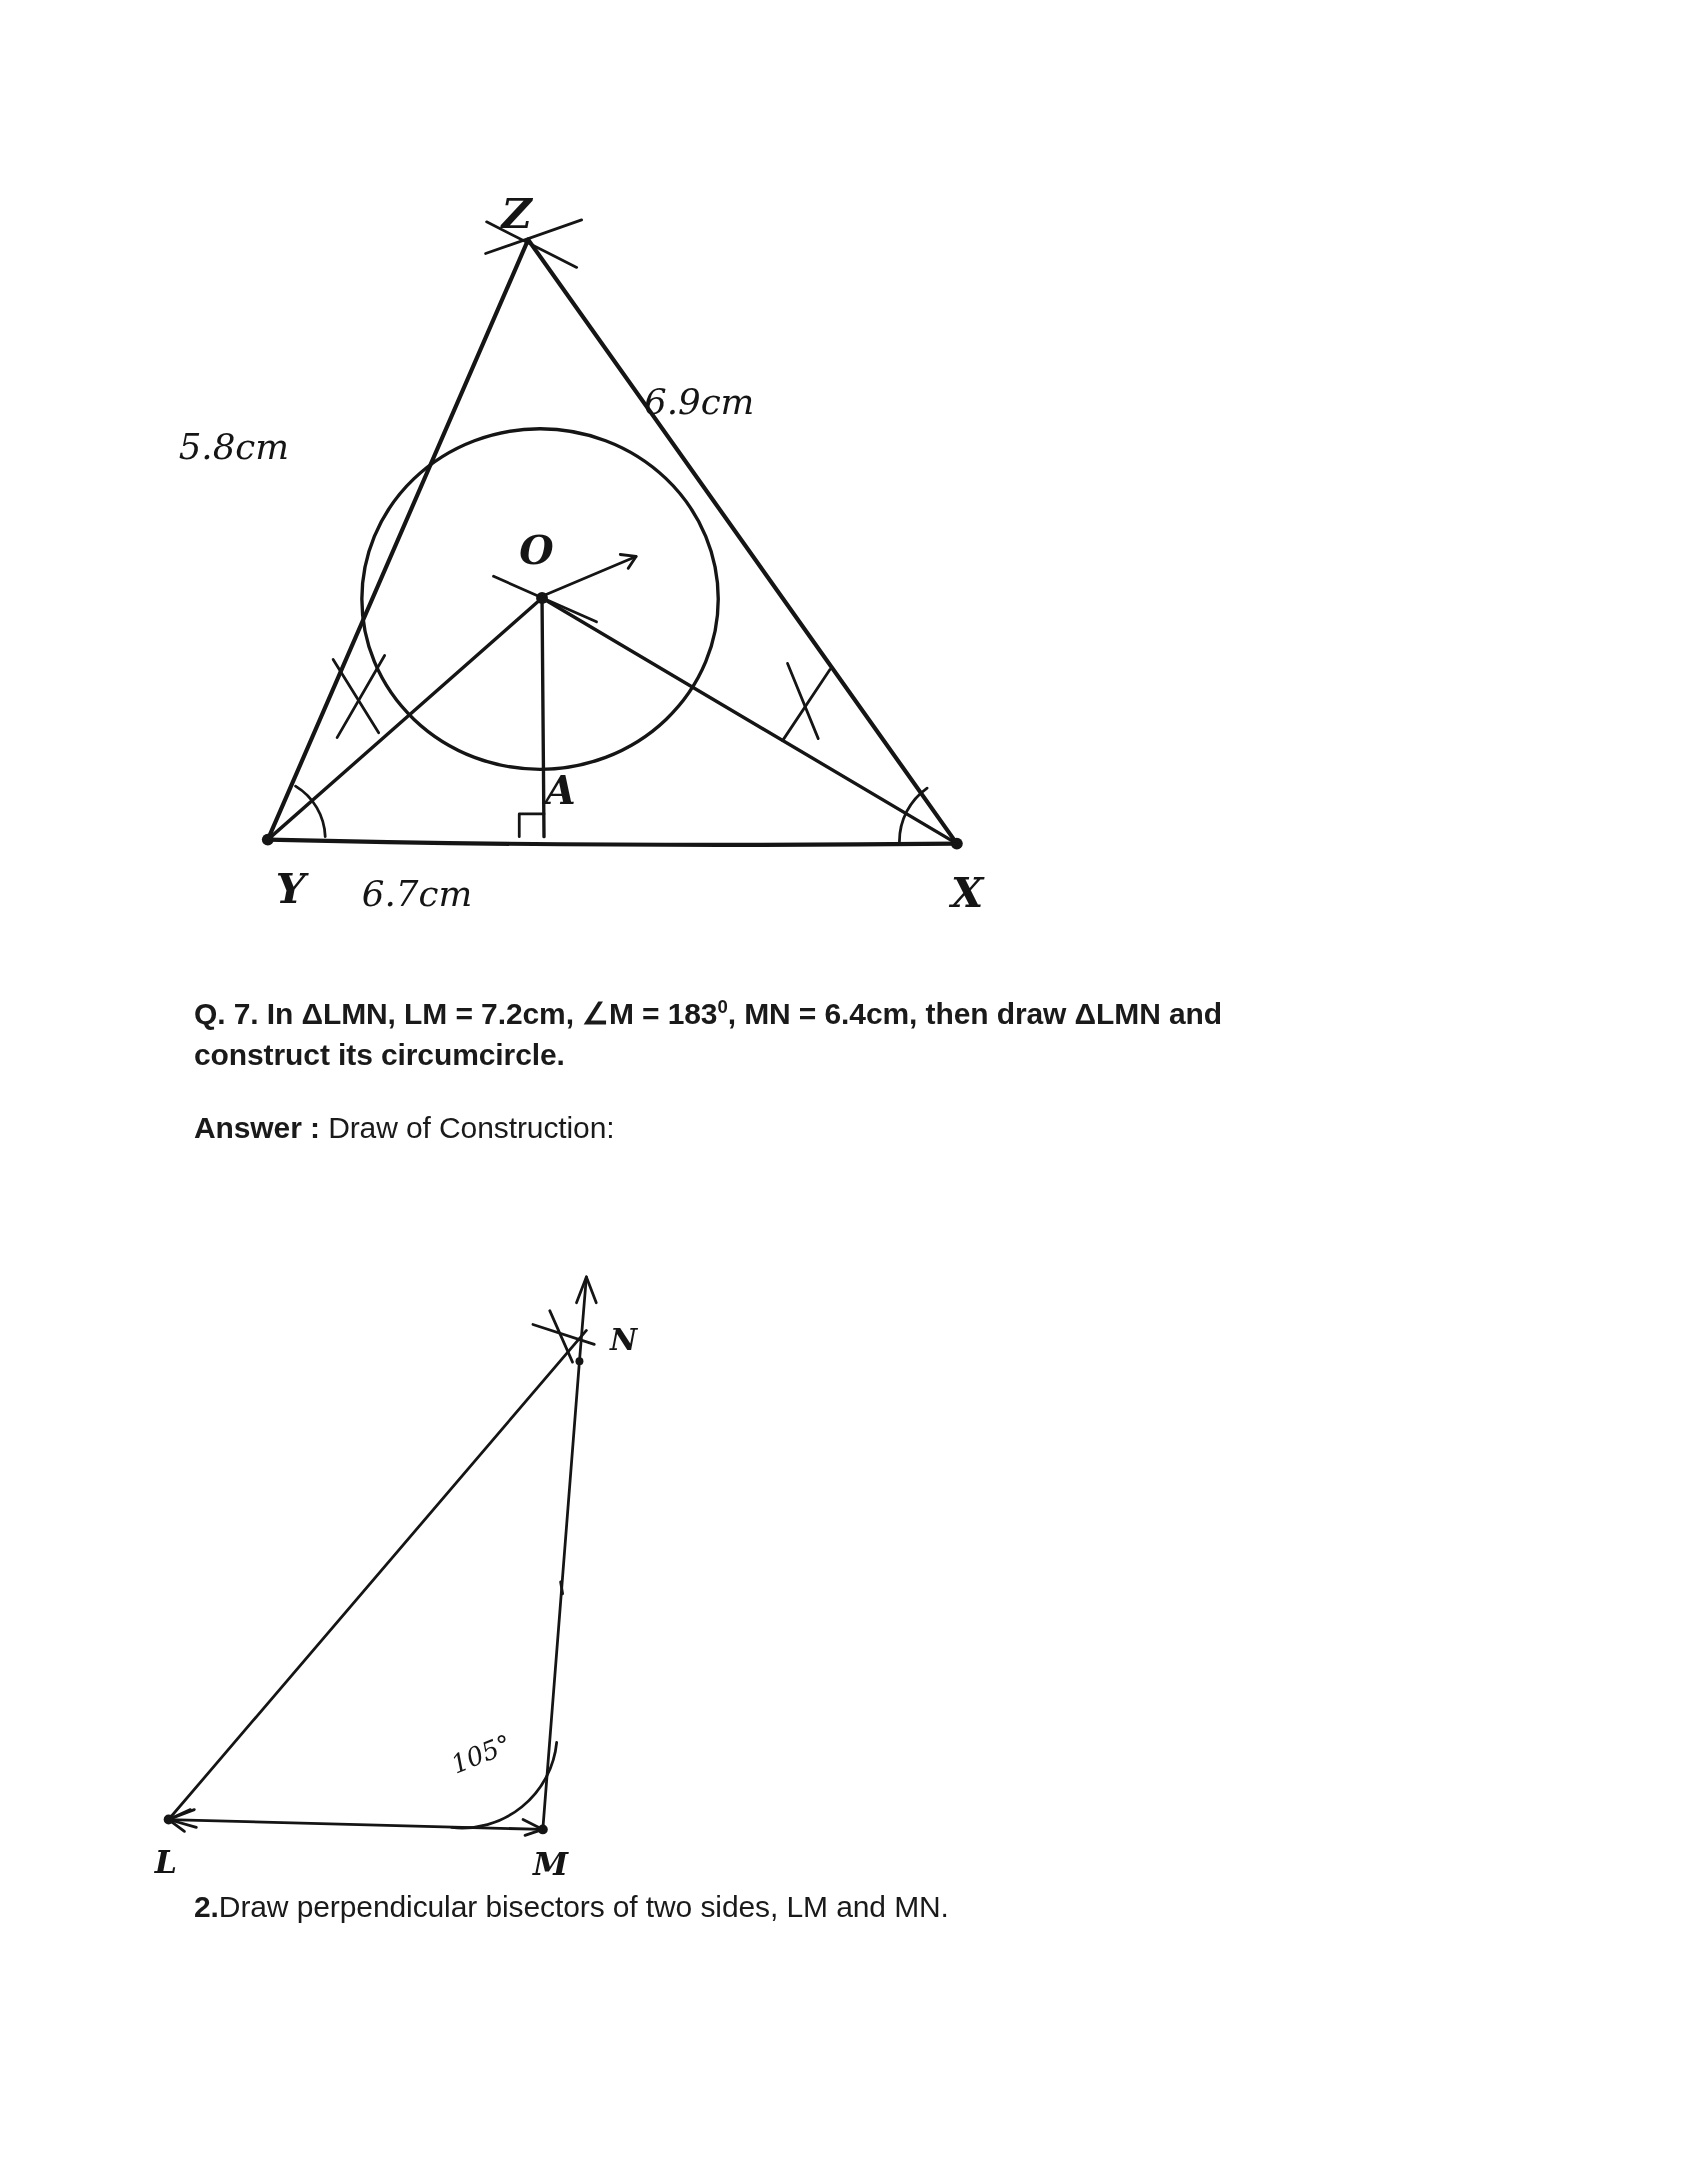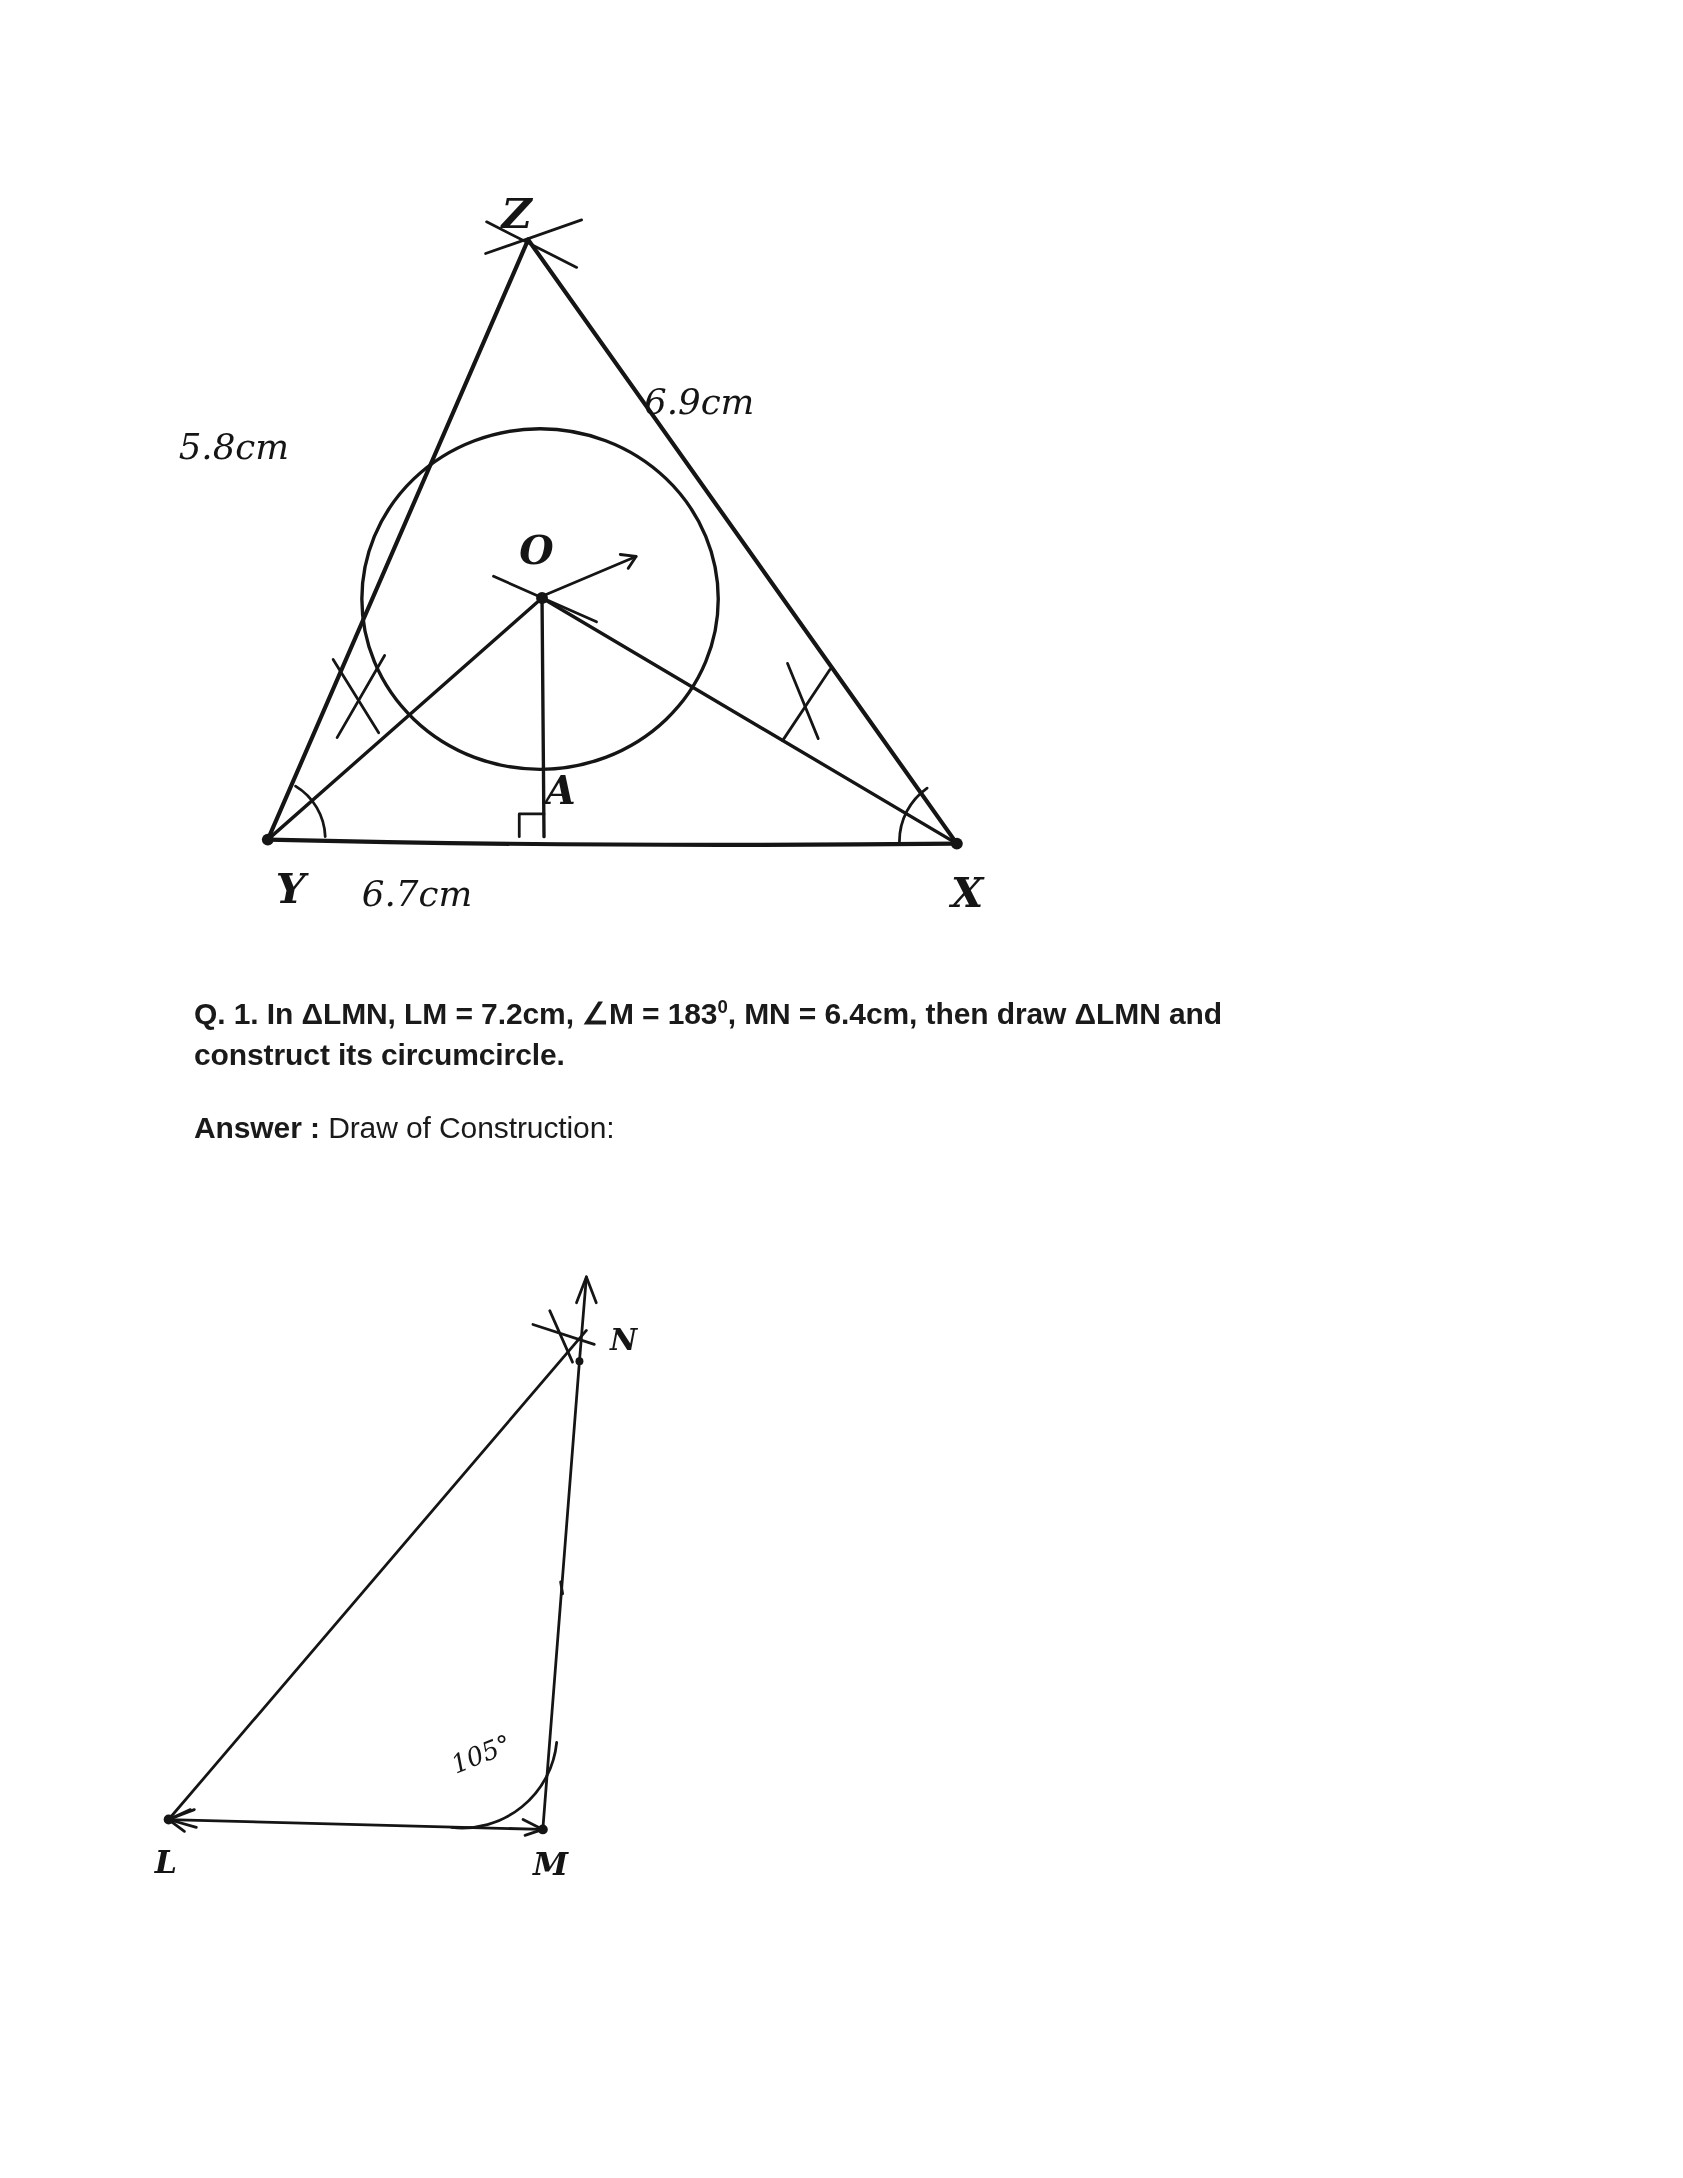--- a/index.html
+++ b/index.html
@@ -164,21 +164,21 @@
       <text class="hand-label" x="374" y="370" font-size="40">O</text>
       <text class="hand-label" x="400" y="612" font-size="40">A</text>
 
       <text class="hand-num" x="30" y="264" font-size="36">5.8cm</text>
       <text class="hand-num" x="500" y="218" font-size="36">6.9cm</text>
       <text class="hand-num" x="215" y="715" font-size="36">6.7cm</text>
     </svg>
   </div>
 
   <div class="text-block question">
-    <span class="bold">Q. 1.</span><span class="bold"> In ΔLMN, LM = 7.2cm, ∠M = 183</span><span class="sup">0</span><span class="bold">, MN = 6.4cm, then draw ΔLMN and construct its circumcircle.</span>
+    <span class="bold">Q. 7.</span><span class="bold"> In ΔLMN, LM = 7.2cm, ∠M = 183</span><span class="sup">0</span><span class="bold">, MN = 6.4cm, then draw ΔLMN and construct its circumcircle.</span>
   </div>
 
   <div class="text-block answer-line">
     <span class="bold">Answer :</span><span> Draw of Construction:</span>
   </div>
 
 
   <div class="figure-circumcircle">
     <svg viewBox="0 0 900 620" xmlns="http://www.w3.org/2000/svg">
 
@@ -211,15 +211,18 @@
       <circle class="vertex-dot" cx="418" cy="568" r="5"></circle>
       <circle class="vertex-dot" cx="455" cy="95" r="4"></circle>
 
       <text class="hand-label" x="26" y="612" font-size="32">L</text>
       <text class="hand-label" x="408" y="614" font-size="32">M</text>
       <text class="hand-label" x="486" y="84" font-size="30">N</text>
       <text class="hand-num" x="330" y="512" font-size="26" transform="rotate(-22 330 512)">105°</text>
     </svg>
   </div>
 
+  <div class="text-block step-two">
+    <span class="bold">2.</span><span>Draw perpendicular bisectors of two sides, LM and MN.</span>
+  </div>
 
 </div>
 
 
 </body></html>

